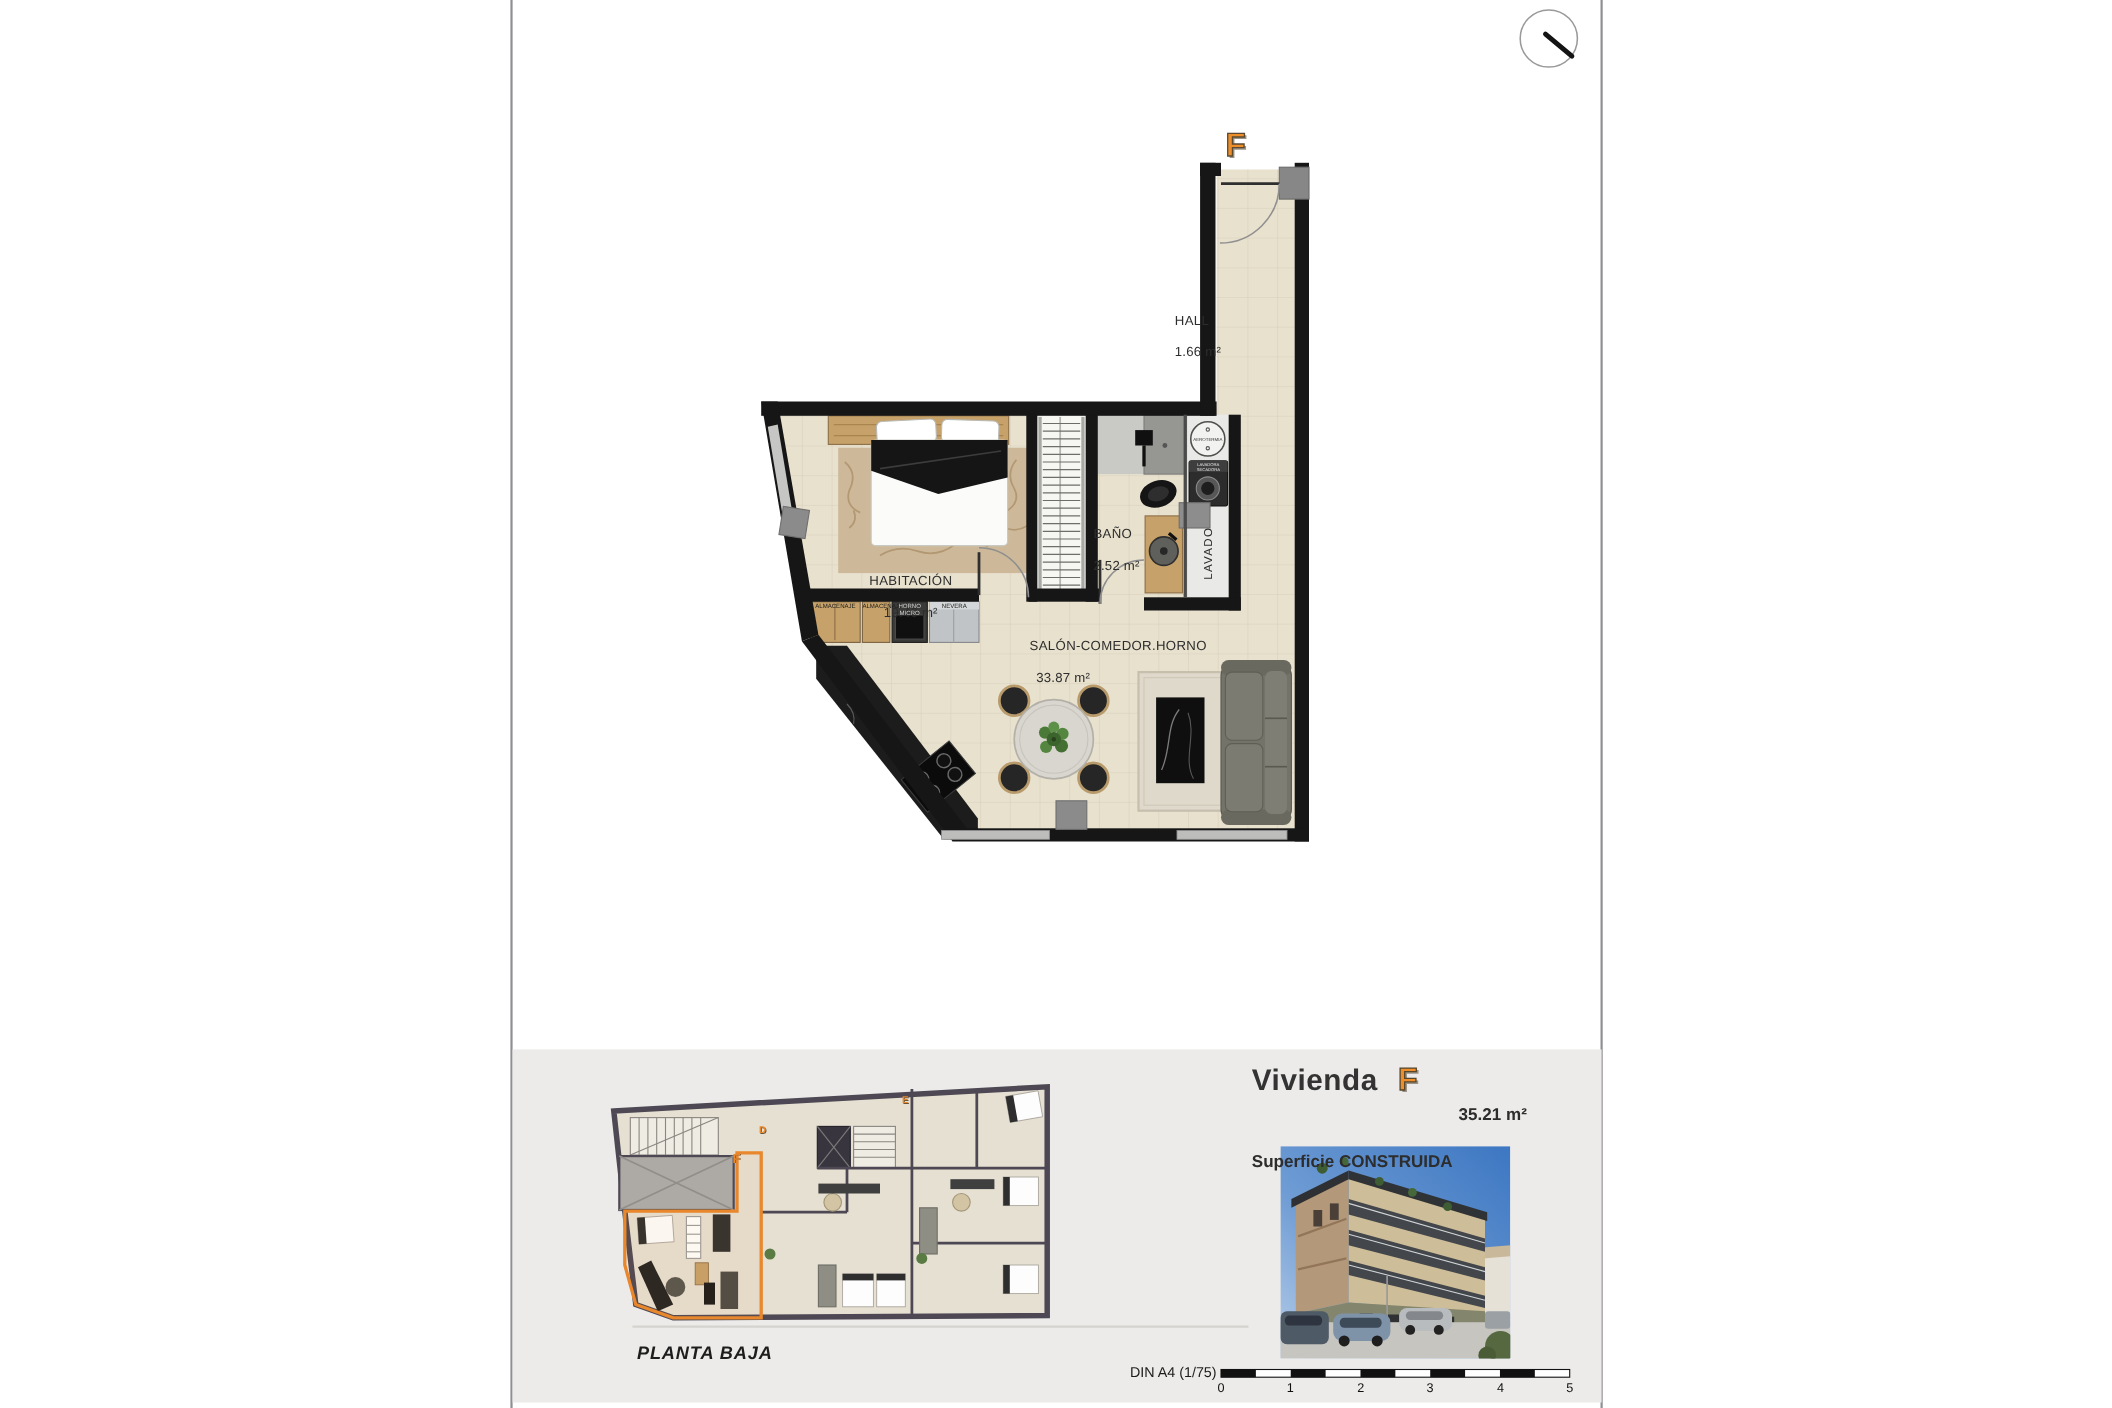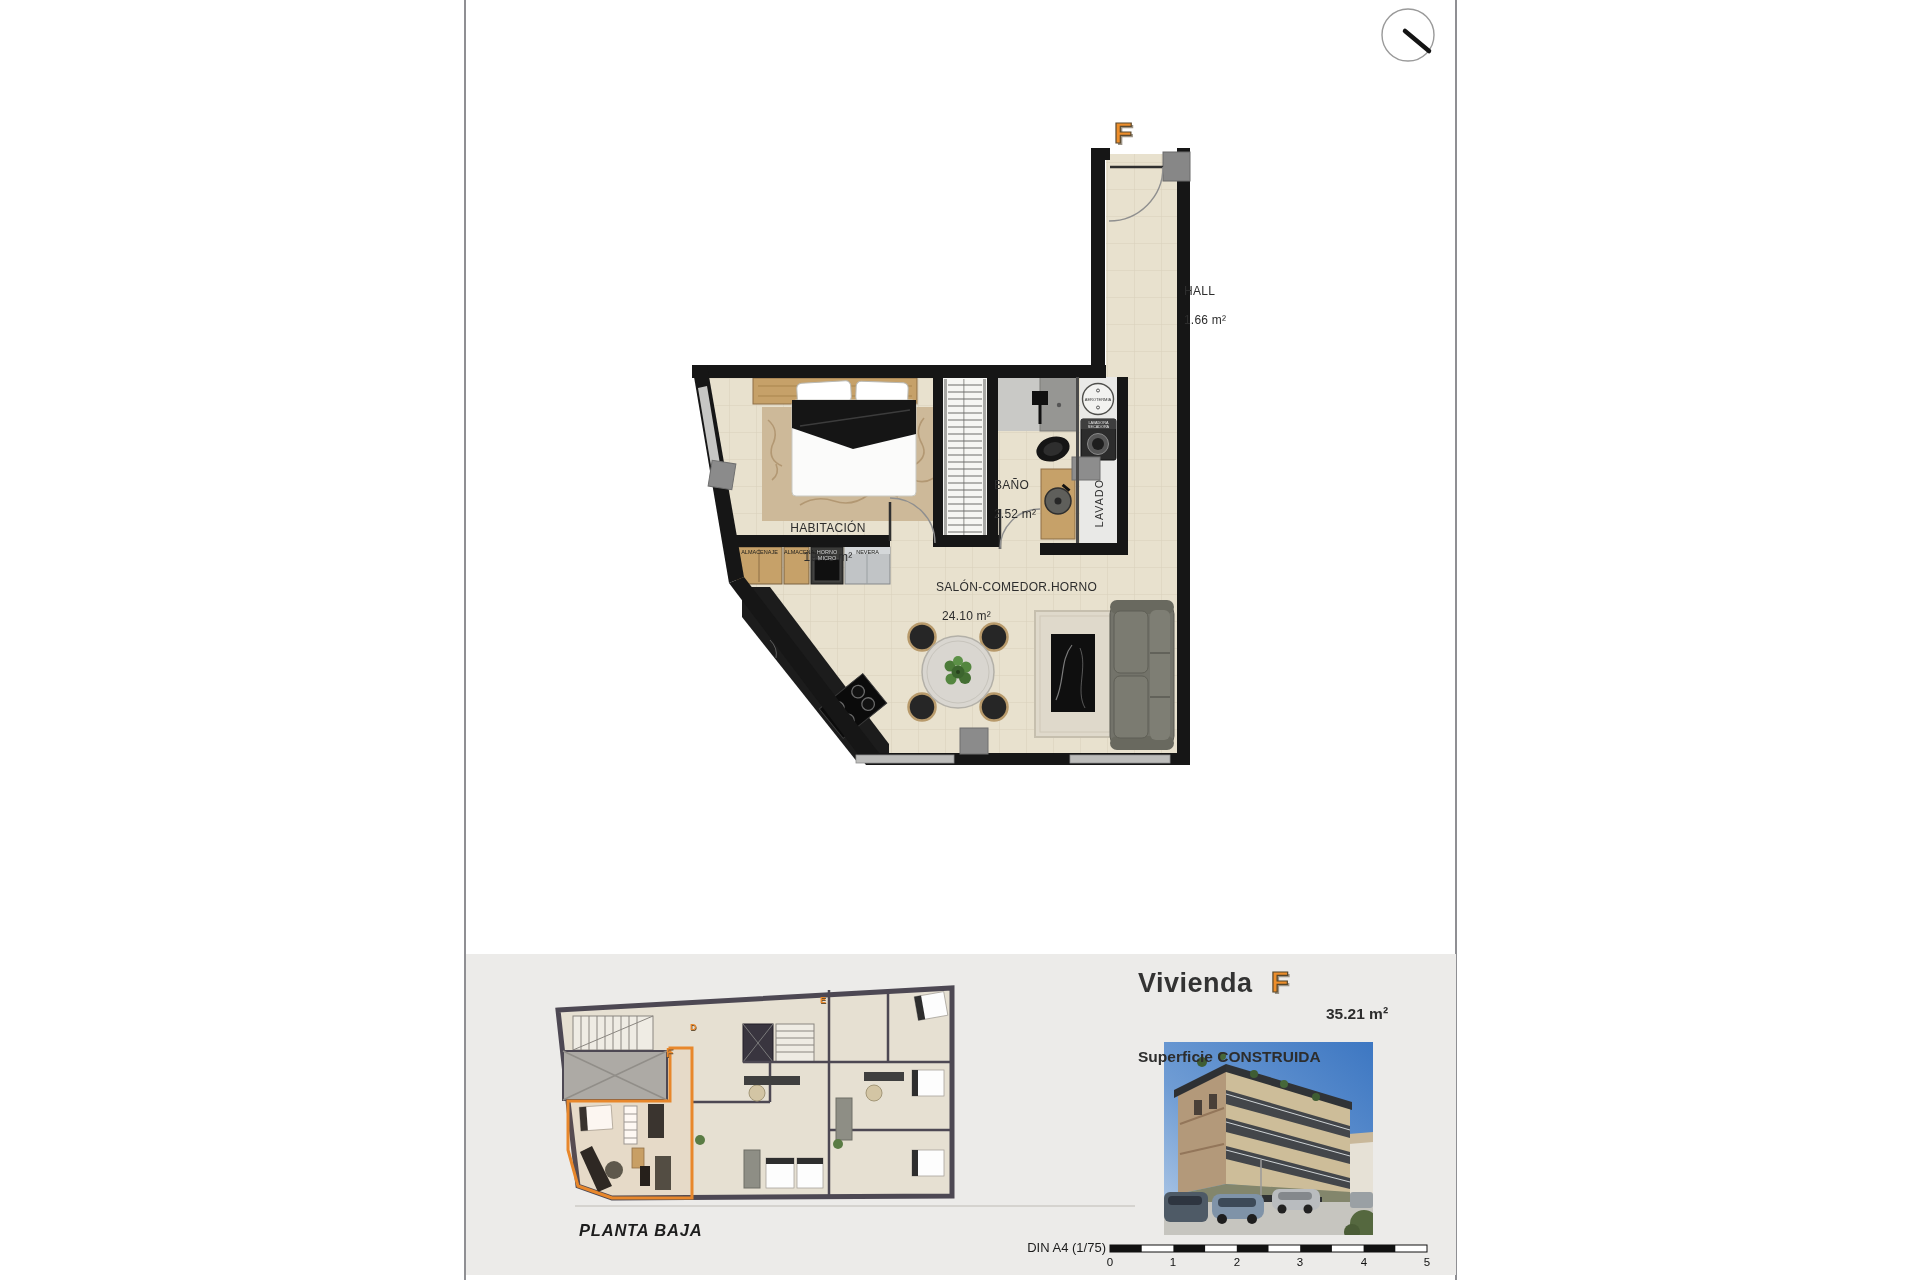--- a/index.html
+++ b/index.html
@@ -373,38 +373,38 @@
       <rect x="1110" y="1245" width="31.7" height="7" fill="#111"></rect>
       <rect x="1173.4" y="1245" width="31.7" height="7" fill="#111"></rect>
       <rect x="1236.8" y="1245" width="31.7" height="7" fill="#111"></rect>
       <rect x="1300.2" y="1245" width="31.7" height="7" fill="#111"></rect>
       <rect x="1363.6" y="1245" width="31.7" height="7" fill="#111"></rect>
     </g>
   </svg>
 
   <div class="unit-letter-big" style="left:1114px;top:116px">F</div>
 
-  <div class="label" style="left:1184px;top:269px">
+  <div class="label" style="left:1068px;top:269px">
     <div>HALL</div>
     <div class="area">1.66 m²</div>
   </div>
 
   <div class="label" style="left:994px;top:463px">
     <div>BAÑO</div>
     <div class="area">2.52 m²</div>
   </div>
 
   <div class="label center" style="left:758px;top:506px;width:140px">
     <div>HABITACIÓN</div>
     <div class="area">19.46 m²</div>
   </div>
 
   <div class="label" style="left:936px;top:565px">
     <div>SALÓN-COMEDOR.HORNO</div>
-    <div class="area" style="padding-left:6px">24.10 m²</div>
+    <div class="area" style="padding-left:6px">33.87 m²</div>
   </div>
 
   <div id="lavado-label">LAVADO</div>
 
   <div class="cab-label" style="left:737px;top:549px;width:45px">ALMACENAJE</div>
   <div class="cab-label" style="left:784px;top:549px;width:25px">ALMACENAJE</div>
   <div class="cab-label" style="left:811px;top:549px;width:32px;color:#cfcfcf">HORNO MICRO</div>
   <div class="cab-label" style="left:845px;top:549px;width:45px">NEVERA</div>
 
   <div class="mini-letter" style="left:666px;top:1046px;font-size:12px">F</div>

